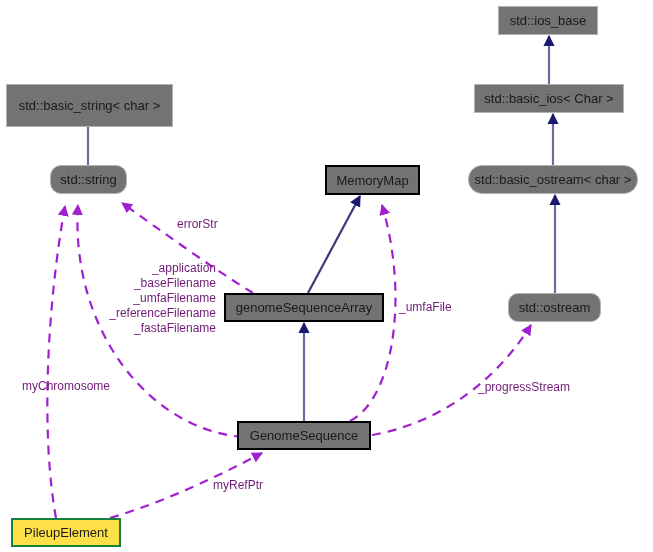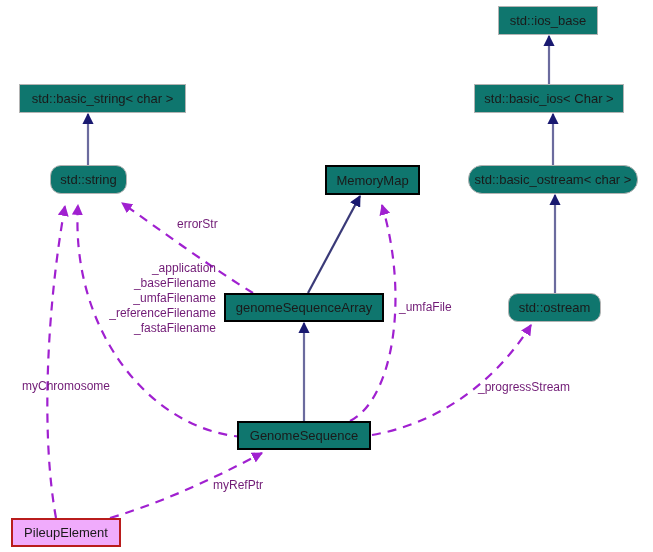--- a/index.html
+++ b/index.html
@@ -26,34 +26,34 @@
     top: 0;
     width: 653px;
     height: 552px;
   }
   .node {
     position: absolute;
     box-sizing: border-box;
     display: flex;
     align-items: center;
     justify-content: center;
-    background: #0f766e;
+    background: #737373;
     border: 1px solid #b3b3b3;
     font-size: 13px;
     color: #1a1a1a;
     white-space: nowrap;
     line-height: 1;
     z-index: 5;
   }
   .node.thick {
     border: 2px solid #000000;
   }
   .node.highlight {
-    background: #f0abfc;
-    border: 2px solid #b91c1c;
+    background: #fde047;
+    border: 2px solid #15803d;
   }
   .edge-label {
     position: absolute;
     font-size: 12px;
     color: #701a75;
     white-space: pre;
     line-height: 15px;
     z-index: 6;
   }
   .edge-label.ralign {
@@ -112,21 +112,21 @@
 
     <g>
       <path d="M 372 435 C 430 425 490 390 531 325" fill="none" stroke="#a020d0" stroke-width="2.2" stroke-dasharray="9 7" marker-end="url(#use-arrow)"></path>
     </g>
 
     <g>
       <path d="M 110 518 C 170 500 220 475 262 453" fill="none" stroke="#a020d0" stroke-width="2.2" stroke-dasharray="9 7" marker-end="url(#use-arrow)"></path>
     </g>
   </svg>
 
-  <div class="node" style="left:19px; top:84px; width:167px; height:29px;">
+  <div class="node" style="left:6px; top:84px; width:167px; height:43px;">
     <span>std::basic_string&lt; char &gt;</span>
   </div>
 
   <div class="node" style="left:50px; top:165px; width:77px; height:29px;border-radius:11px;">
     <span>std::string</span>
   </div>
 
   <div class="node thick" style="left:325px; top:165px; width:95px; height:30px;">
     <span>MemoryMap</span>
   </div>

